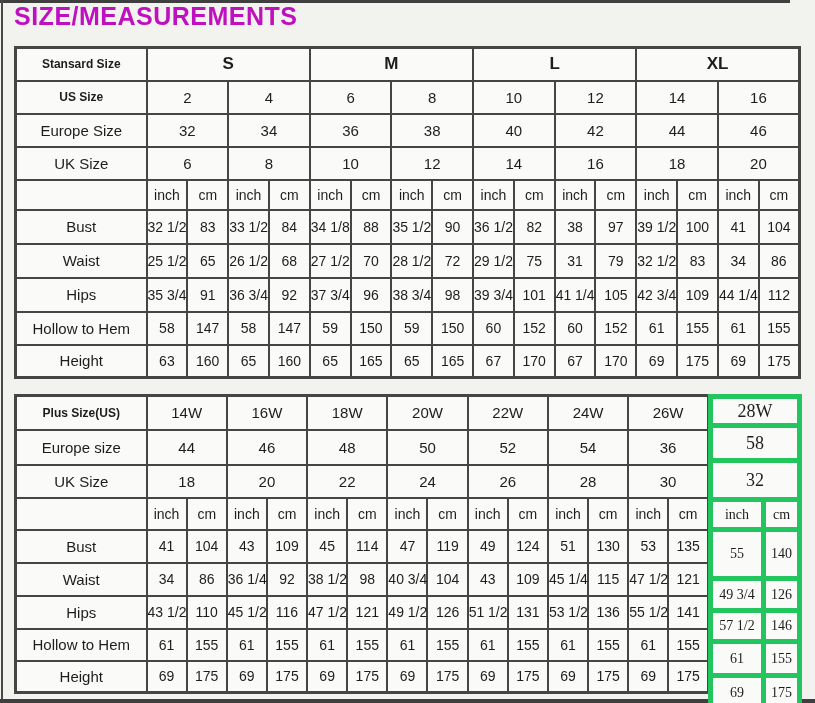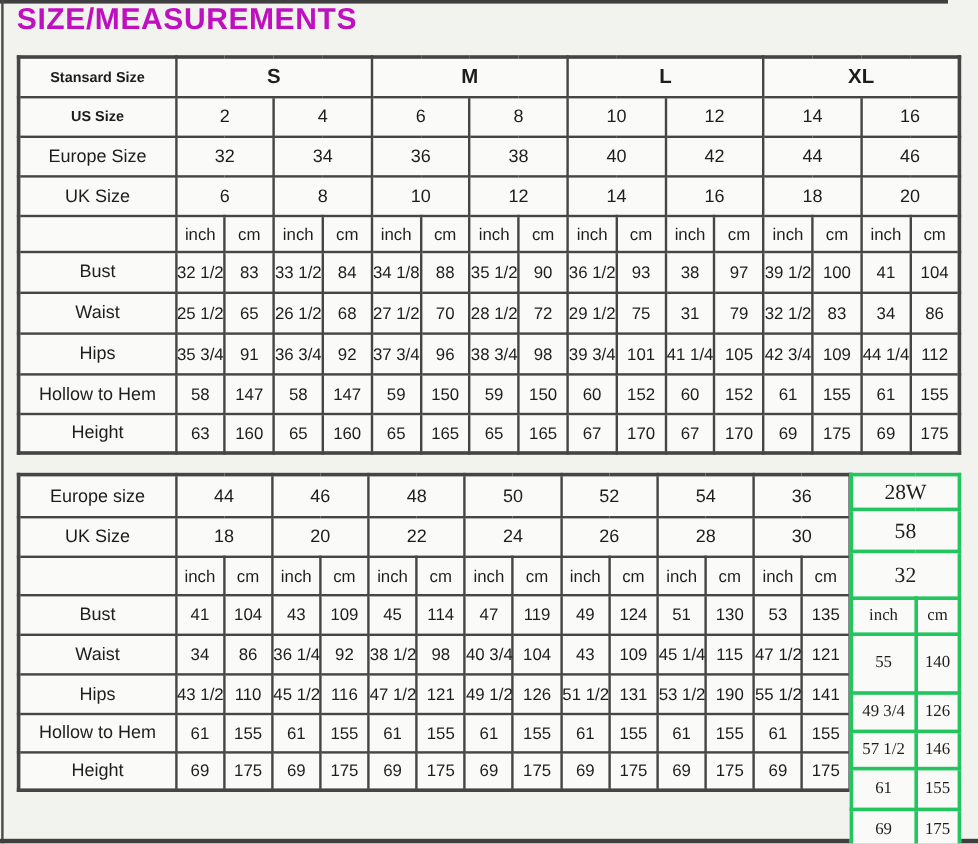--- a/index.html
+++ b/index.html
@@ -41,21 +41,21 @@
   tr.group-row td.cell{font-weight:bold;font-size:17px;}
   tr.size-row td.cell{font-size:15px;}
 
   
   #patch-table{
     position:absolute;left:694px;top:0;width:93px;
     font-family:"Liberation Serif", serif;
     background:#fafaf8;
   }
   #patch-table td{
-    border:3px solid #22c55e;
+    border:5px solid #22c55e;
     font-family:"Liberation Serif", serif;
     font-size:14px;
   }
   #patch-table tr.group-row td,
   #patch-table tr.size-row td{font-size:18px;font-weight:normal;}
 </style>
 </head>
 <body>
 
 <div class="edge-top"></div>
@@ -149,21 +149,21 @@
           <td class="lbl">Bust</td>
           <td class="cell">32 1/2</td>
           <td class="cell">83</td>
           <td class="cell">33 1/2</td>
           <td class="cell">84</td>
           <td class="cell">34 1/8</td>
           <td class="cell">88</td>
           <td class="cell">35 1/2</td>
           <td class="cell">90</td>
           <td class="cell">36 1/2</td>
-          <td class="cell">93</td>
+          <td class="cell">82</td>
           <td class="cell">38</td>
           <td class="cell">97</td>
           <td class="cell">39 1/2</td>
           <td class="cell">100</td>
           <td class="cell">41</td>
           <td class="cell">104</td>
         </tr>
         <tr style="height: 34px;">
           <td class="lbl">Waist</td>
           <td class="cell">25 1/2</td>
@@ -257,20 +257,30 @@
         <col>
         <col>
         <col>
         <col>
         <col>
         <col>
         <col>
         <col>
       </colgroup>
     <tbody>
+        <tr class="size-row" style="height: 34px;">
+          <td class="lbl b">Plus Size(US)</td>
+          <td class="cell" colspan="2">14W</td>
+          <td class="cell" colspan="2">16W</td>
+          <td class="cell" colspan="2">18W</td>
+          <td class="cell" colspan="2">20W</td>
+          <td class="cell" colspan="2">22W</td>
+          <td class="cell" colspan="2">24W</td>
+          <td class="cell" colspan="2">26W</td>
+        </tr>
         <tr class="size-row" style="height: 35px;">
           <td class="lbl">Europe size</td>
           <td class="cell" colspan="2">44</td>
           <td class="cell" colspan="2">46</td>
           <td class="cell" colspan="2">48</td>
           <td class="cell" colspan="2">50</td>
           <td class="cell" colspan="2">52</td>
           <td class="cell" colspan="2">54</td>
           <td class="cell" colspan="2">36</td>
         </tr>
@@ -341,21 +351,21 @@
           <td class="cell">110</td>
           <td class="cell">45 1/2</td>
           <td class="cell">116</td>
           <td class="cell">47 1/2</td>
           <td class="cell">121</td>
           <td class="cell">49 1/2</td>
           <td class="cell">126</td>
           <td class="cell">51 1/2</td>
           <td class="cell">131</td>
           <td class="cell">53 1/2</td>
-          <td class="cell">190</td>
+          <td class="cell">136</td>
           <td class="cell">55 1/2</td>
           <td class="cell">141</td>
         </tr>
         <tr style="height: 32px;">
           <td class="lbl">Hollow to Hem</td>
           <td class="cell">61</td>
           <td class="cell">155</td>
           <td class="cell">61</td>
           <td class="cell">155</td>
           <td class="cell">61</td>

